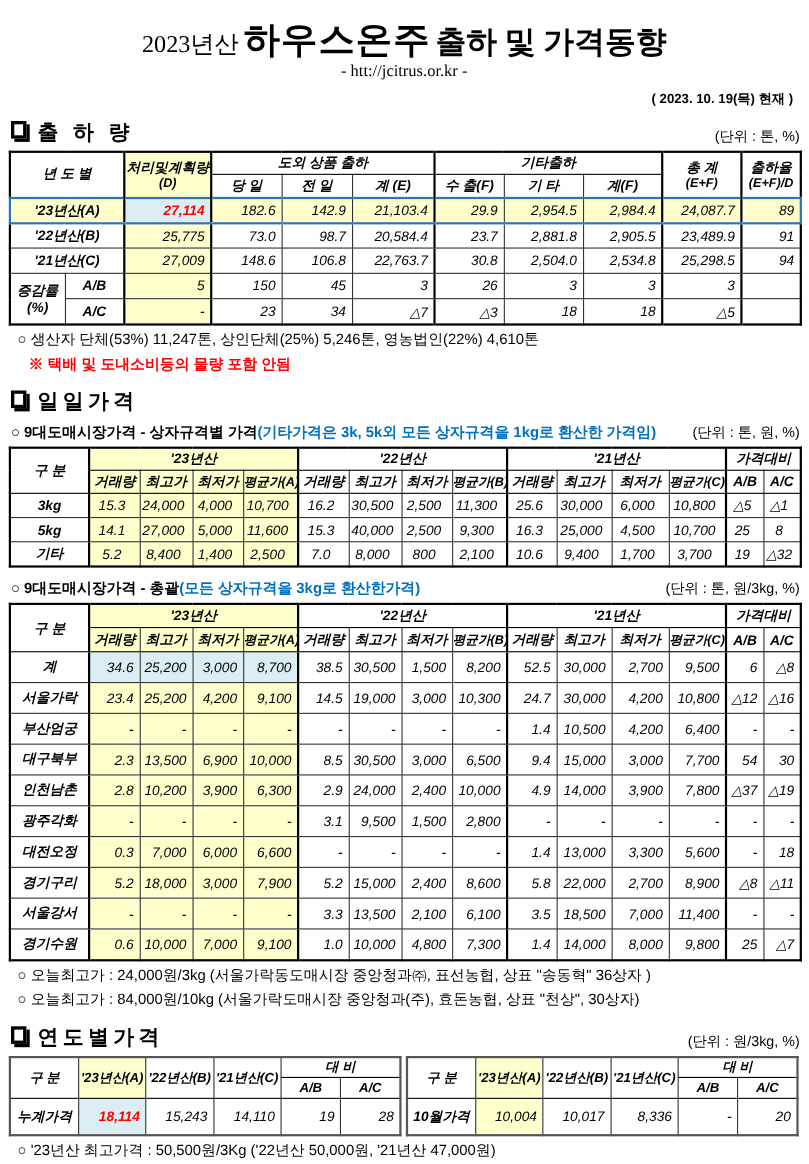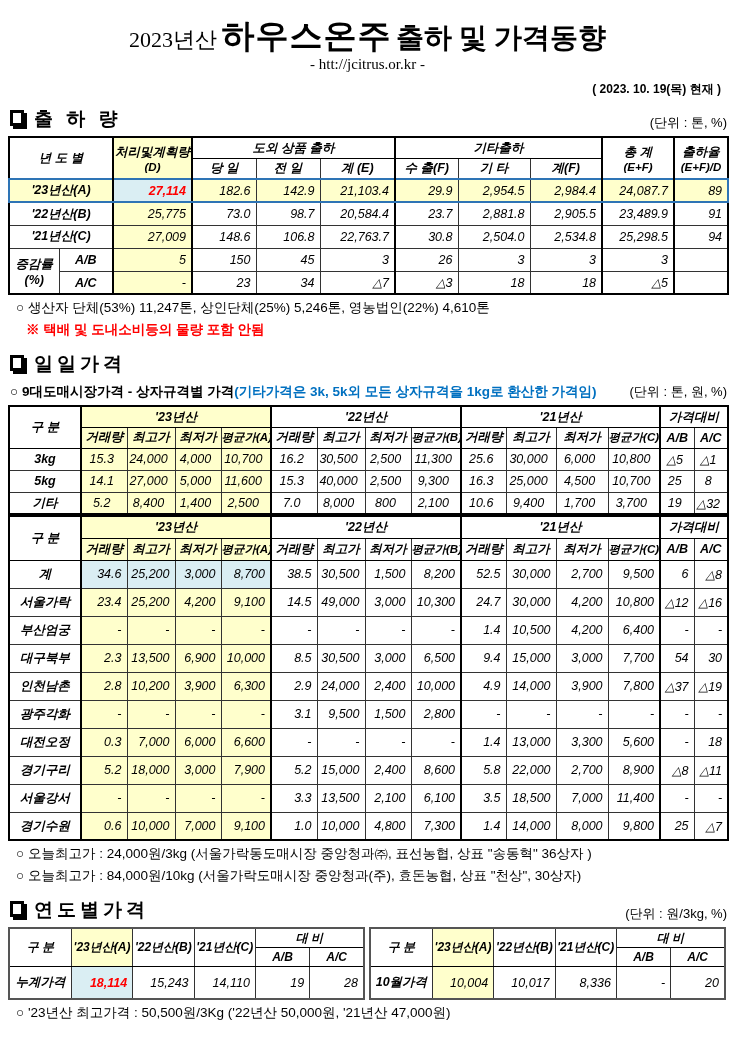--- a/index.html
+++ b/index.html
@@ -297,20 +297,26 @@
           <td class="num bl2">10.6</td>
           <td class="num">9,400</td>
           <td class="num">1,700</td>
           <td class="num">3,700</td>
           <td class="num bl2">19</td>
           <td class="num">△32</td>
         </tr>
       </tbody>
   </table>
 
+  <div class="sub-row" style="margin-top:10px;">
+    <div class="sub-title">
+      <span>○ 9대도매시장가격 - 총괄</span><span class="sub-paren">(모든 상자규격을 3kg로 환산한가격)</span>
+    </div>
+    <div class="unit">(단위 : 톤, 원/3kg, %)</div>
+  </div>
 
   <table class="t3">
     <colgroup>
       <col style="width:72px">
       <col style="width:46px">
         <col style="width:48px">
         <col style="width:46px">
         <col style="width:50px">
       <col style="width:46px">
         <col style="width:48px">
@@ -366,21 +372,21 @@
           <td class="num bl2">6</td>
           <td class="num">△8</td>
         </tr>
         <tr>
           <td class="rl">서울가락</td>
           <td class="num y bl2">23.4</td>
           <td class="num y">25,200</td>
           <td class="num y">4,200</td>
           <td class="num y">9,100</td>
           <td class="num bl2">14.5</td>
-          <td class="num">49,000</td>
+          <td class="num">19,000</td>
           <td class="num">3,000</td>
           <td class="num">10,300</td>
           <td class="num bl2">24.7</td>
           <td class="num">30,000</td>
           <td class="num">4,200</td>
           <td class="num">10,800</td>
           <td class="num bl2">△12</td>
           <td class="num">△16</td>
         </tr>
         <tr>

